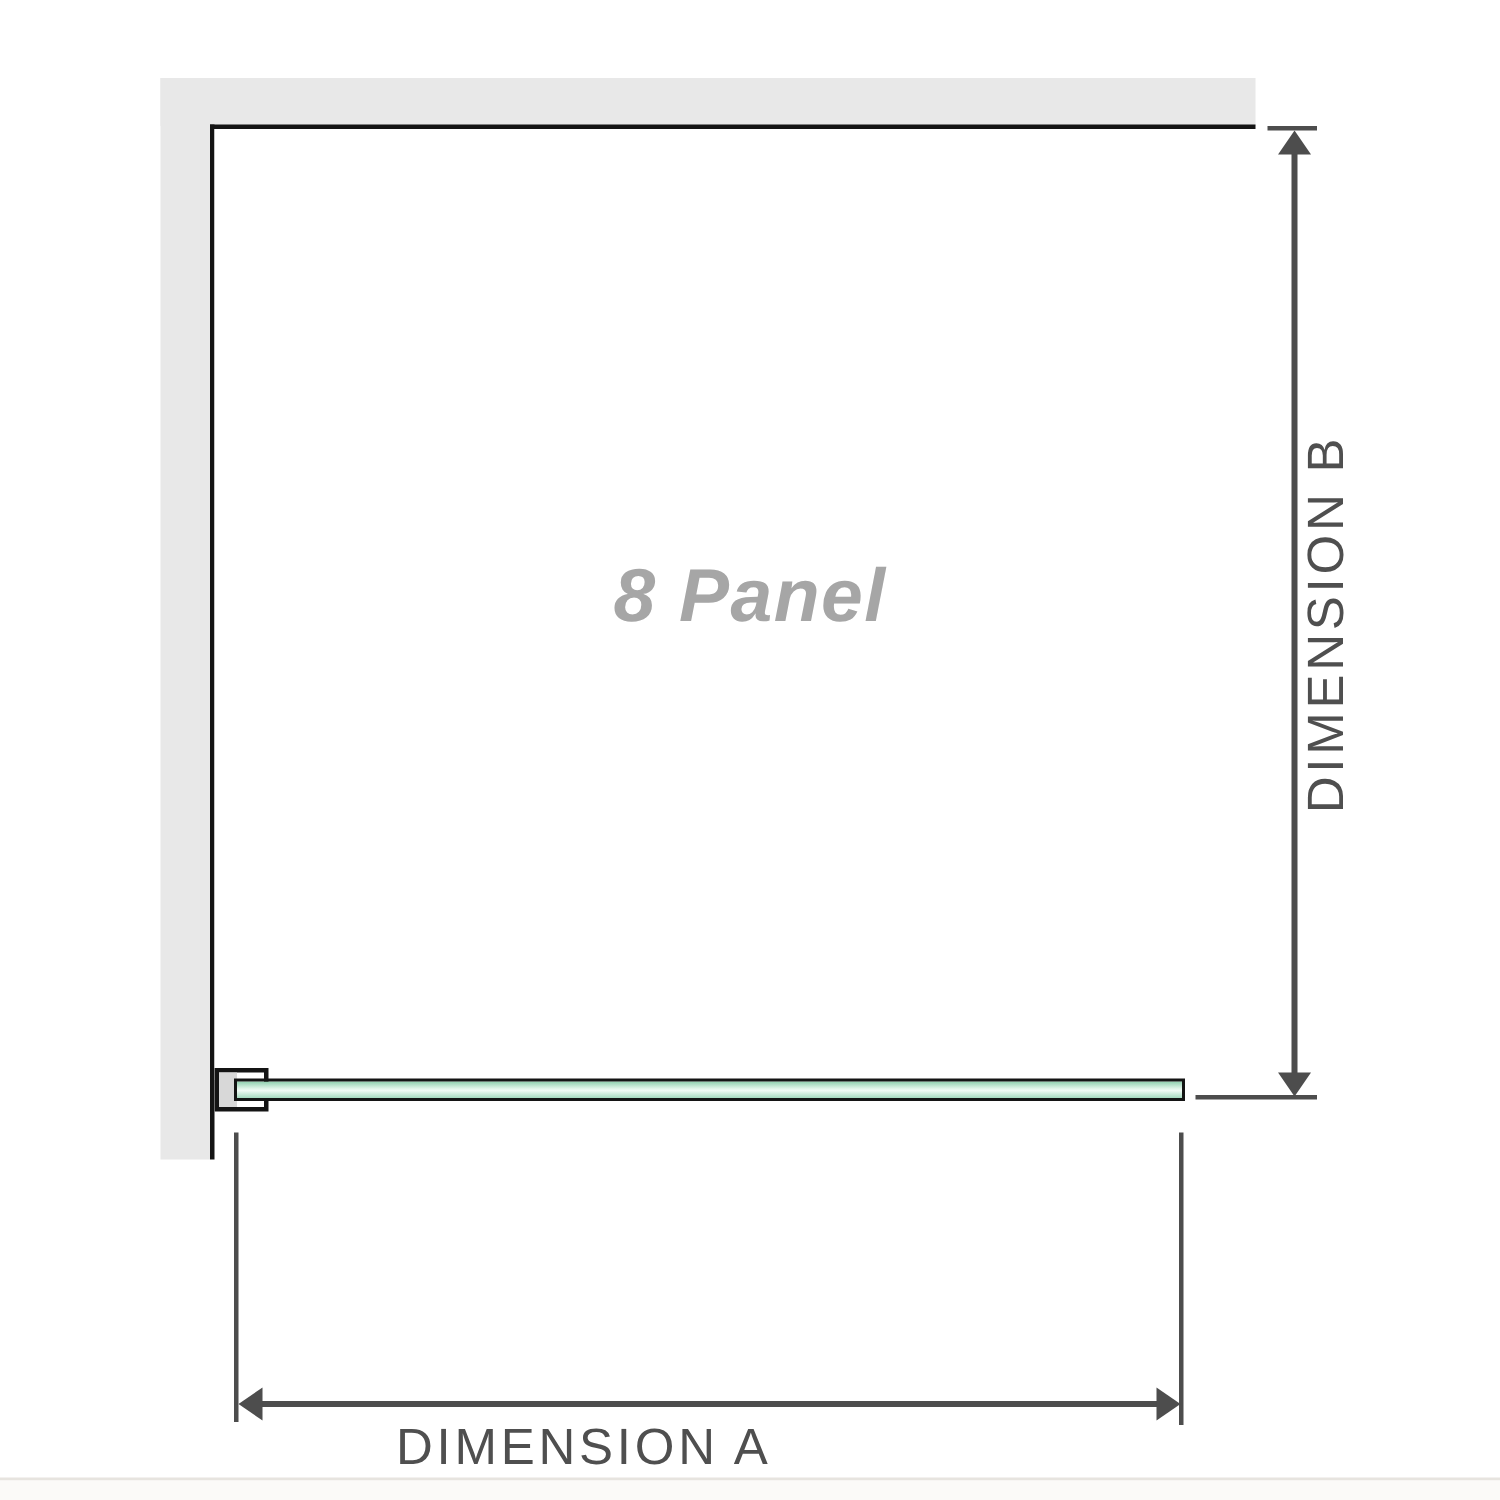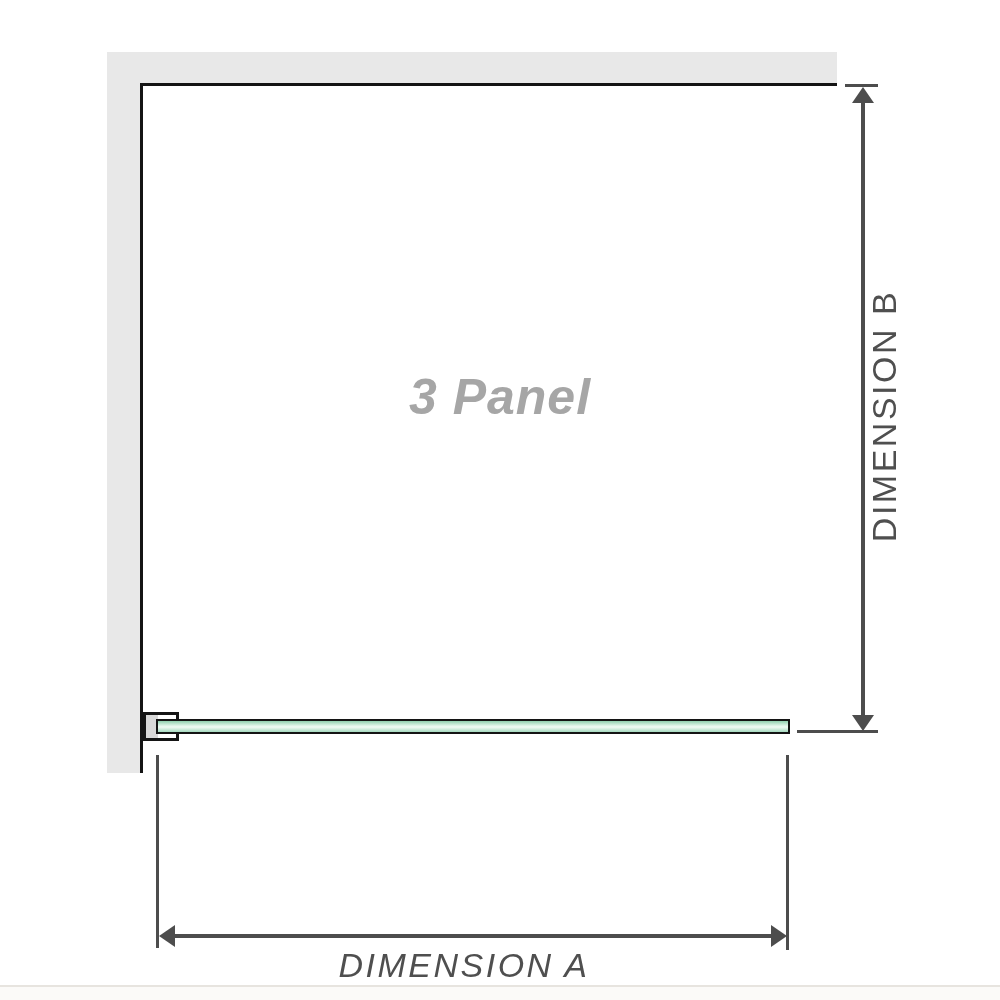--- a/index.html
+++ b/index.html
@@ -49,40 +49,40 @@
 
   .dimA-ext-left{left:156px;top:755px;width:3px;height:193px;}
   .dimA-ext-right{left:786px;top:755px;width:3px;height:195px;}
   .dimA-line{left:172px;top:934px;width:602px;height:4px;}
   .arrow-left{left:159px;top:925px;border-top:11px solid transparent;border-bottom:11px solid transparent;border-right:16px solid #4d4d4d;}
   .arrow-right{left:771px;top:925px;border-top:11px solid transparent;border-bottom:11px solid transparent;border-left:16px solid #4d4d4d;}
 
   .dim-label{
     color:#4f4f4f;font-size:34px;font-weight:300;letter-spacing:2.5px;white-space:nowrap;
   }
-  .dimA-label{left:264px;top:946px;width:400px;text-align:center;font-style:italic;}
+  .dimA-label{left:264px;top:946px;width:400px;}
   .dimB-label{
     left:724px;top:396px;width:320px;height:40px;line-height:40px;text-align:center;
     transform:rotate(-90deg);
   }
 
   
   .baseline{left:0;top:985px;width:1000px;height:2px;background:#e7e4df;}
   .below-baseline{left:0;top:987px;width:1000px;height:13px;background:#fbfaf8;}
 </style>
 </head>
 <body>
 
 <div class="abs wall wall-top"></div>
 <div class="abs wall wall-left"></div>
 <div class="abs wall-edge wall-edge-top"></div>
 <div class="abs wall-edge wall-edge-left"></div>
 
 <div class="abs shower-area"></div>
-<div class="abs panel-label">3 Panel</div>
+<div class="abs panel-label">8 Panel</div>
 
 <div class="abs bracket"></div>
 <div class="abs bracket-pad"></div>
 
 <div class="abs glass"></div>
 
 <div class="abs dim dimB-tick-top"></div>
 <div class="abs dim dimB-tick-bottom"></div>
 <div class="abs dim dimB-line"></div>
 <div class="abs arrow arrow-up"></div>

